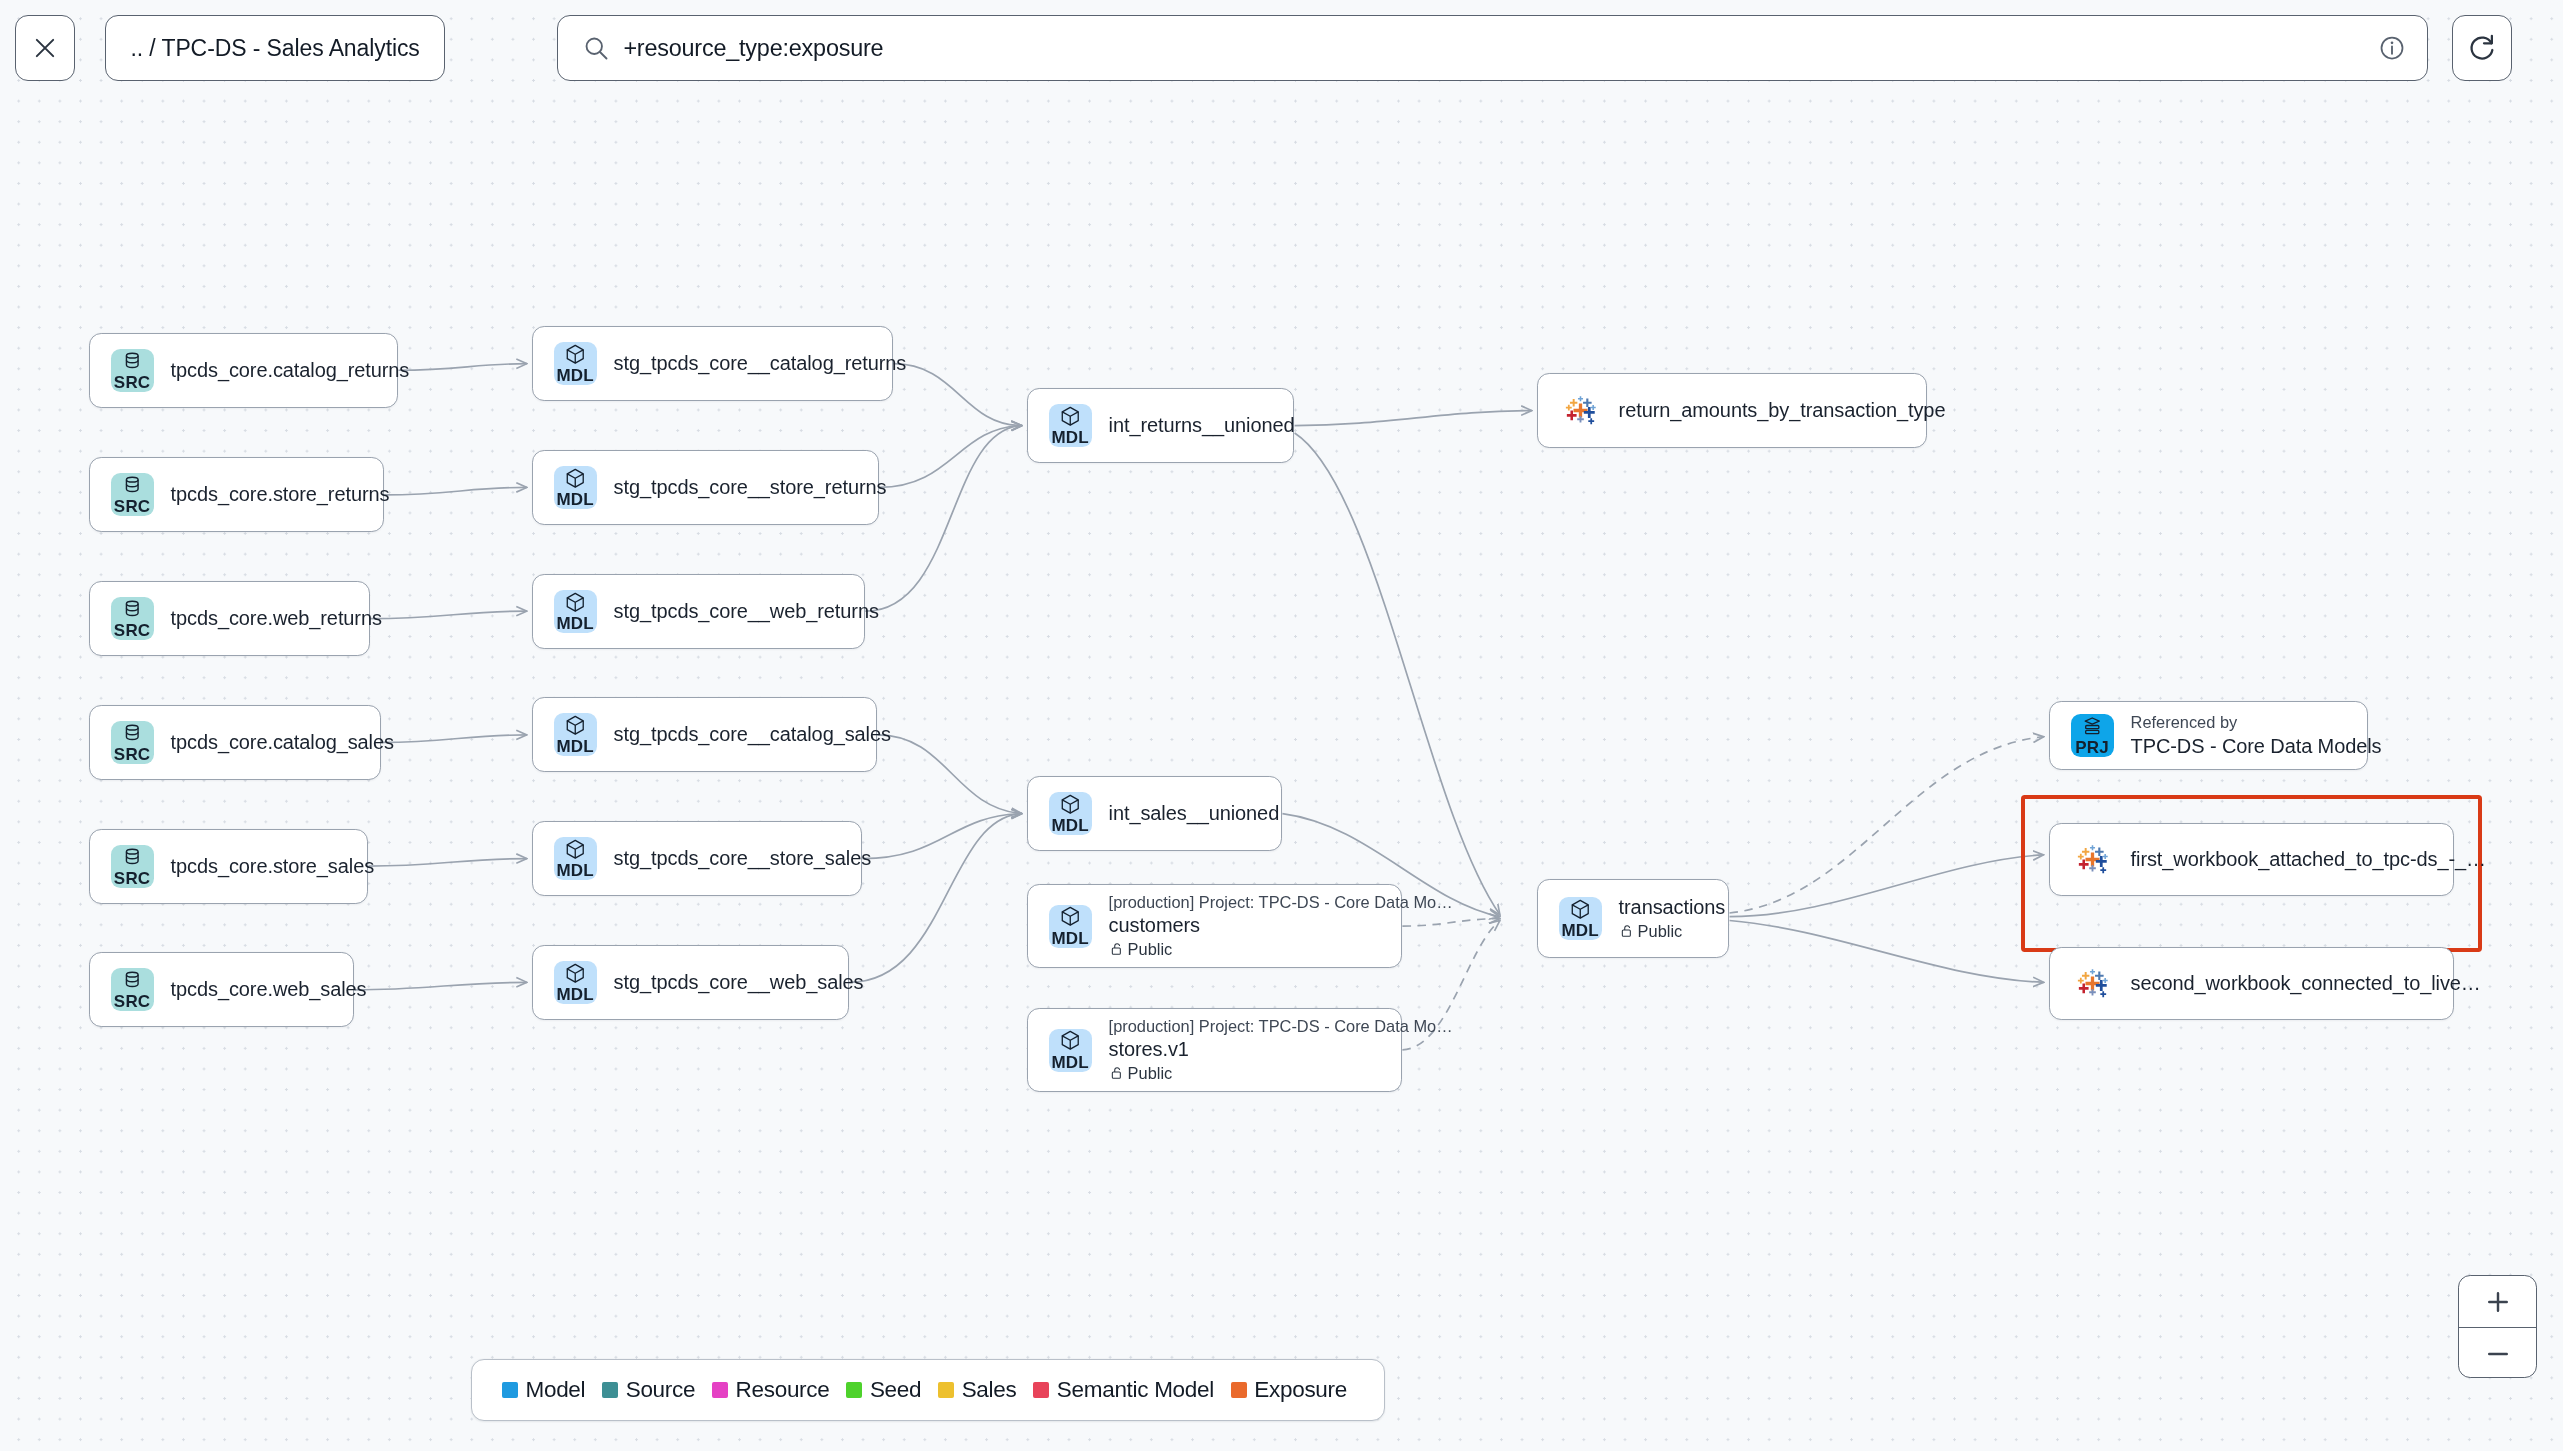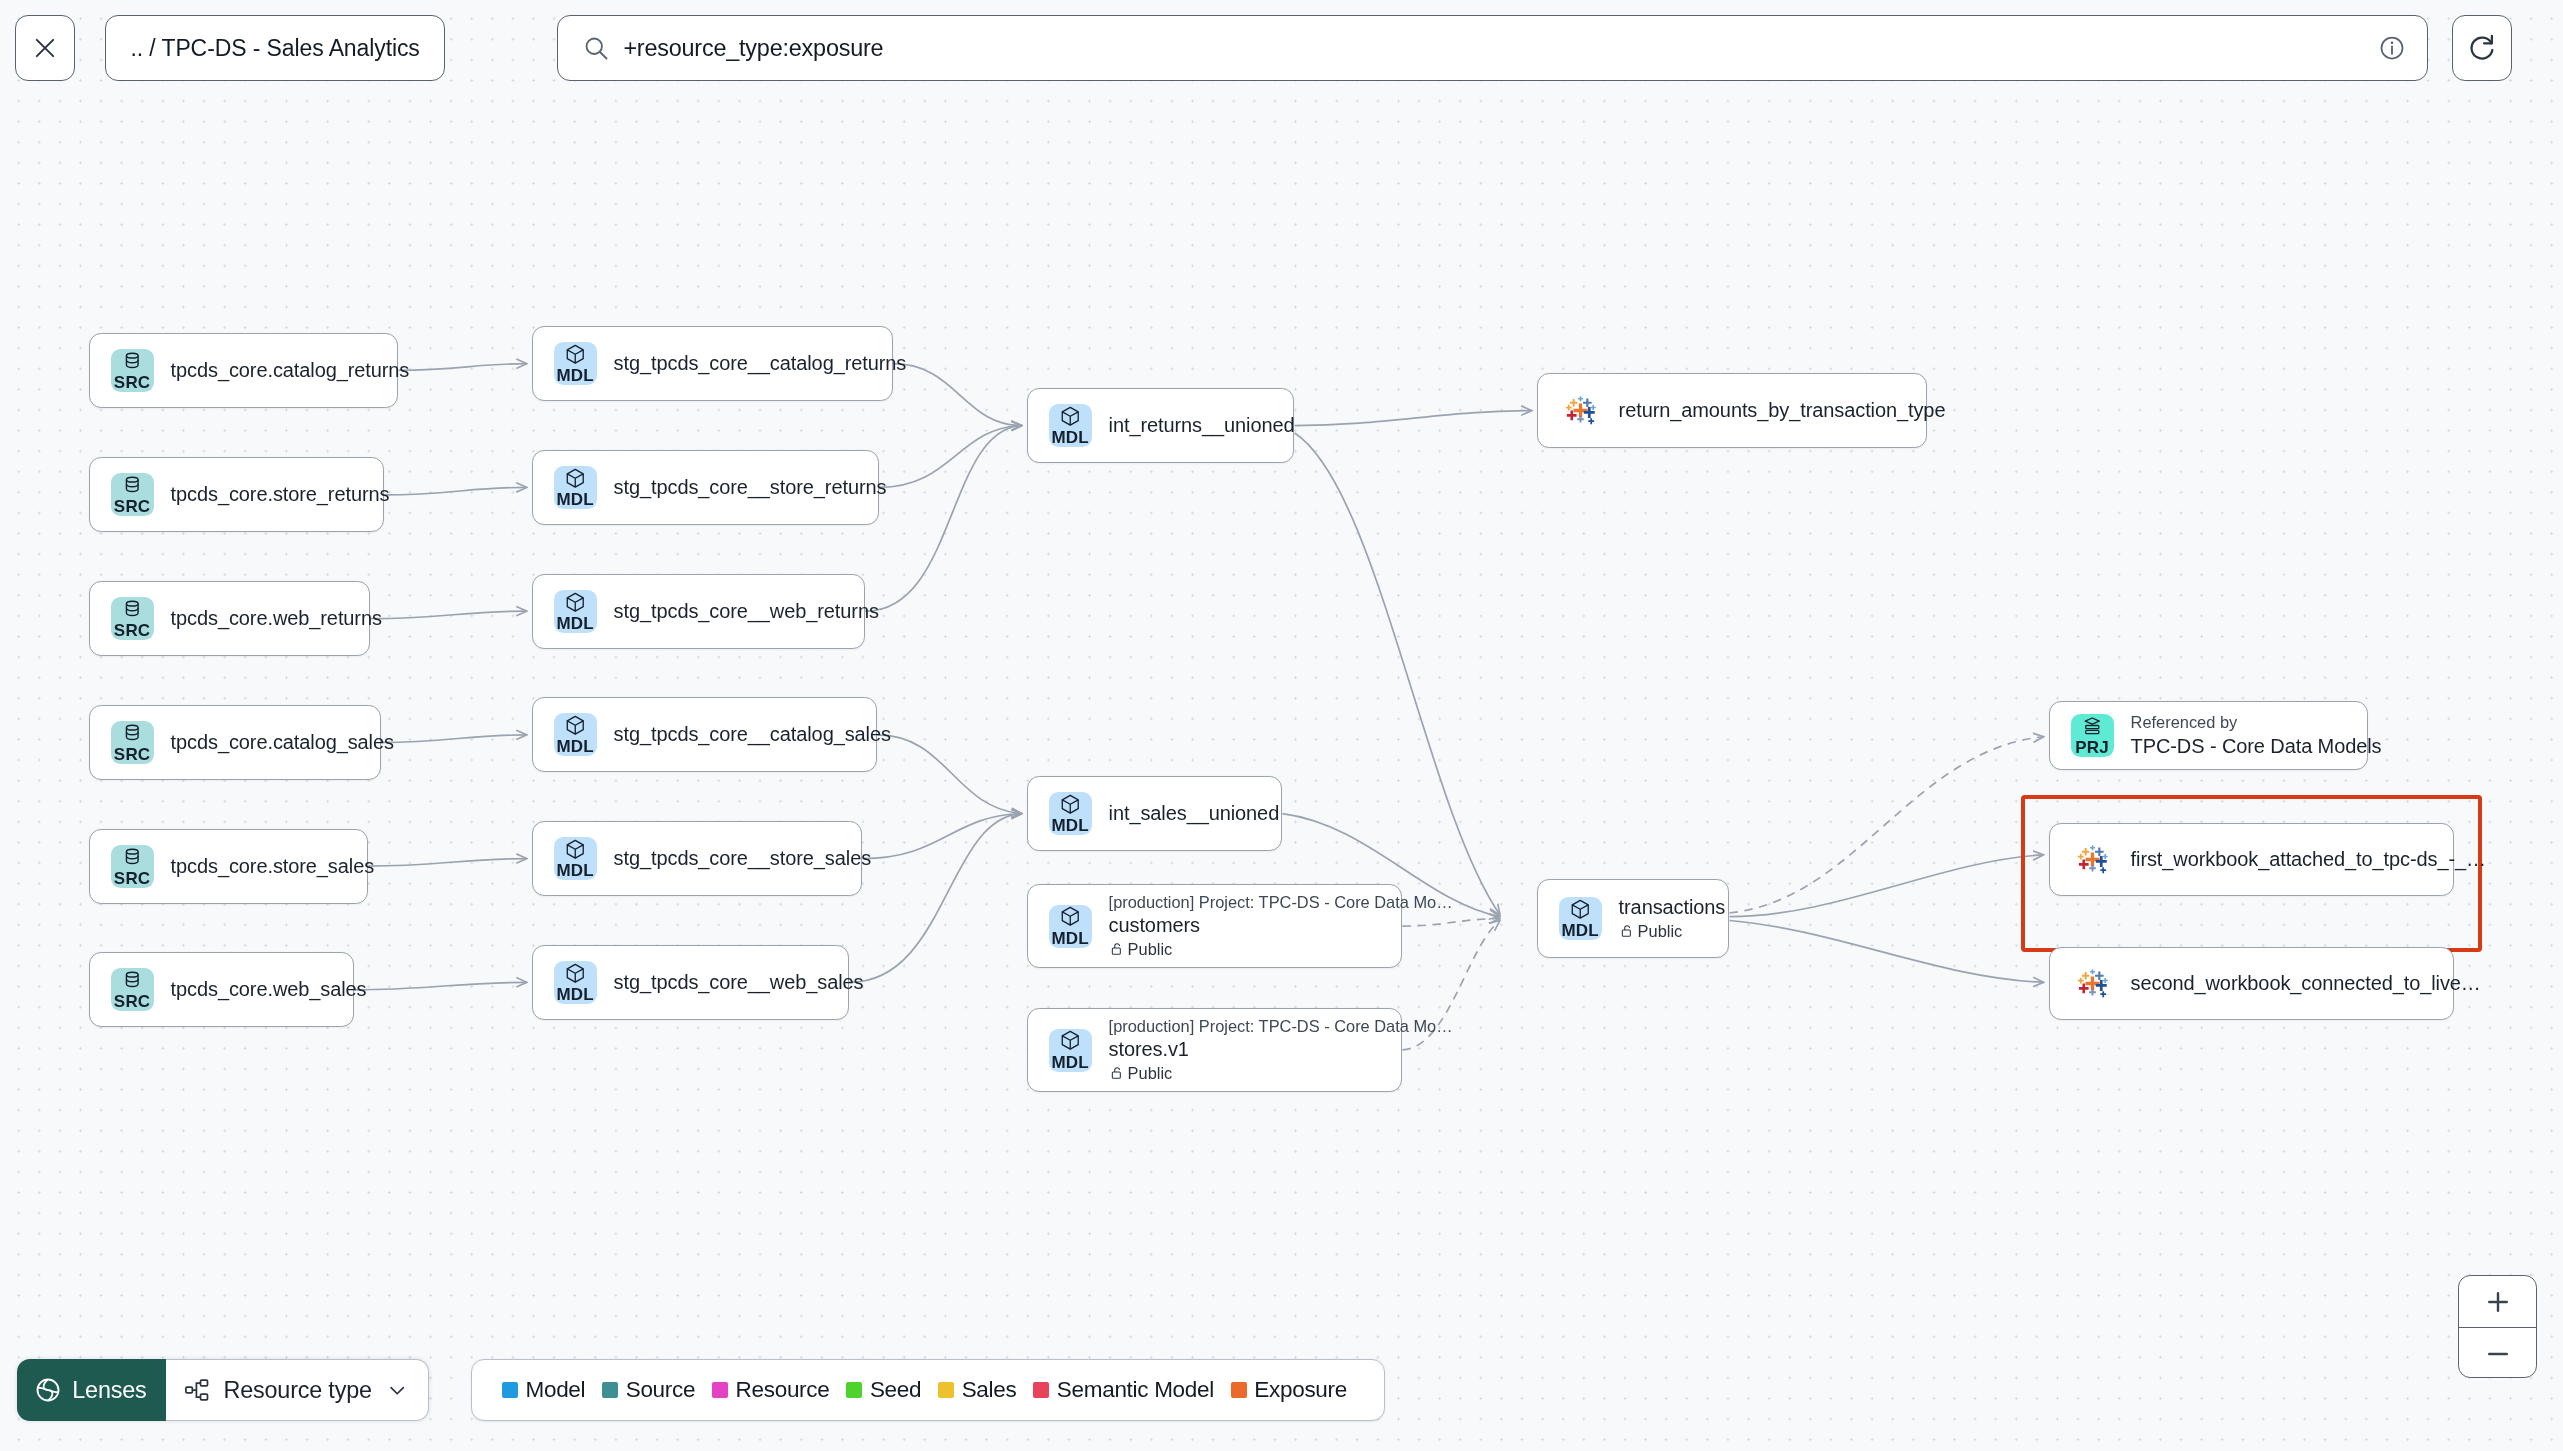--- a/index.html
+++ b/index.html
@@ -69,21 +69,21 @@
     align-items: center; justify-content: center;
     margin-right: 17px;
   }
   .badge svg { display: block; }
   .badge-label {
     font-size: 17px; font-weight: 600; color: #14202e;
     line-height: 1; margin-top: 1.9px; letter-spacing: 0.2px;
   }
   .badge.src { background: #aadede; }
   .badge.mdl { background: #bfe0fb; }
-  .badge.prj { background: #5eead4; }
+  .badge.prj { background: #0ea5e9; }
   .badge.exposure { background: transparent; }
 
   .node-text { display: flex; flex-direction: column; justify-content: center; min-width: 0; }
   .node-title {
     font-size: 20px; color: #1a222e; letter-spacing: -0.1px;
     white-space: nowrap; line-height: 1.25;
   }
   .node-sub {
     font-size: 16.4px; color: #3c4插454; color: #3e4754;
     white-space: nowrap; line-height: 1.3;
@@ -546,42 +546,20 @@
   <div class="tb-btn" id="refresh-btn">
     <svg width="30" height="30" viewBox="0 0 24 24">
       <path d="M19.5 8.2 A8.4 8.4 0 1 0 20.3 13.6" fill="none" stroke="#2b3440" stroke-width="1.8" stroke-linecap="round"></path>
       <path d="M13.6 8.2 L19.9 8.2 L19.9 2.2" fill="none" stroke="#2b3440" stroke-width="1.8" stroke-linecap="round" stroke-linejoin="round"></path>
     </svg>
   </div>
 </div>
 
 <div id="bottombar">
 
-  <div id="lenses-group">
-    <div id="lenses-btn">
-      <svg width="28" height="28" viewBox="0 0 24 24">
-        <circle cx="12" cy="12" r="9" fill="none" stroke="#ffffff" stroke-width="1.6"></circle>
-        <path d="M12 3 C7 7 7 12 12 12 C17 12 17 17 12 21" fill="none" stroke="#ffffff" stroke-width="1.5"></path>
-        <path d="M3.2 10 C8 10 11 12 12 12 C13 12 16 14 20.8 14" fill="none" stroke="#ffffff" stroke-width="1.5"></path>
-      </svg>
-      <span>Lenses</span>
-    </div>
-    <div id="resource-type-btn">
-      <svg width="28" height="28" viewBox="0 0 24 24">
-        <rect x="2.5" y="9.5" width="5.5" height="5" rx="1" fill="none" stroke="#2b3440" stroke-width="1.5"></rect>
-        <rect x="15" y="3.5" width="6" height="5" rx="1" fill="none" stroke="#2b3440" stroke-width="1.5"></rect>
-        <rect x="15" y="15.5" width="6" height="5" rx="1" fill="none" stroke="#2b3440" stroke-width="1.5"></rect>
-        <path d="M8 12 L11.5 12 L11.5 6 L15 6 M11.5 12 L11.5 18 L15 18" fill="none" stroke="#2b3440" stroke-width="1.5"></path>
-      </svg>
-      <span>Resource type</span>
-      <svg width="24.4" height="24.4" viewBox="0 0 24 24">
-        <path d="M6 9.5 L12 15.5 L18 9.5" fill="none" stroke="#2b3440" stroke-width="1.7" stroke-linecap="round" stroke-linejoin="round"></path>
-      </svg>
-    </div>
-  </div>
 
   <div id="legend">
       <div class="legend-item">
         <span class="legend-swatch" style="background: rgb(31, 154, 224);"></span>
         <span class="legend-label">Model</span>
       </div>
       <div class="legend-item">
         <span class="legend-swatch" style="background: rgb(61, 143, 148);"></span>
         <span class="legend-label">Source</span>
       </div>

